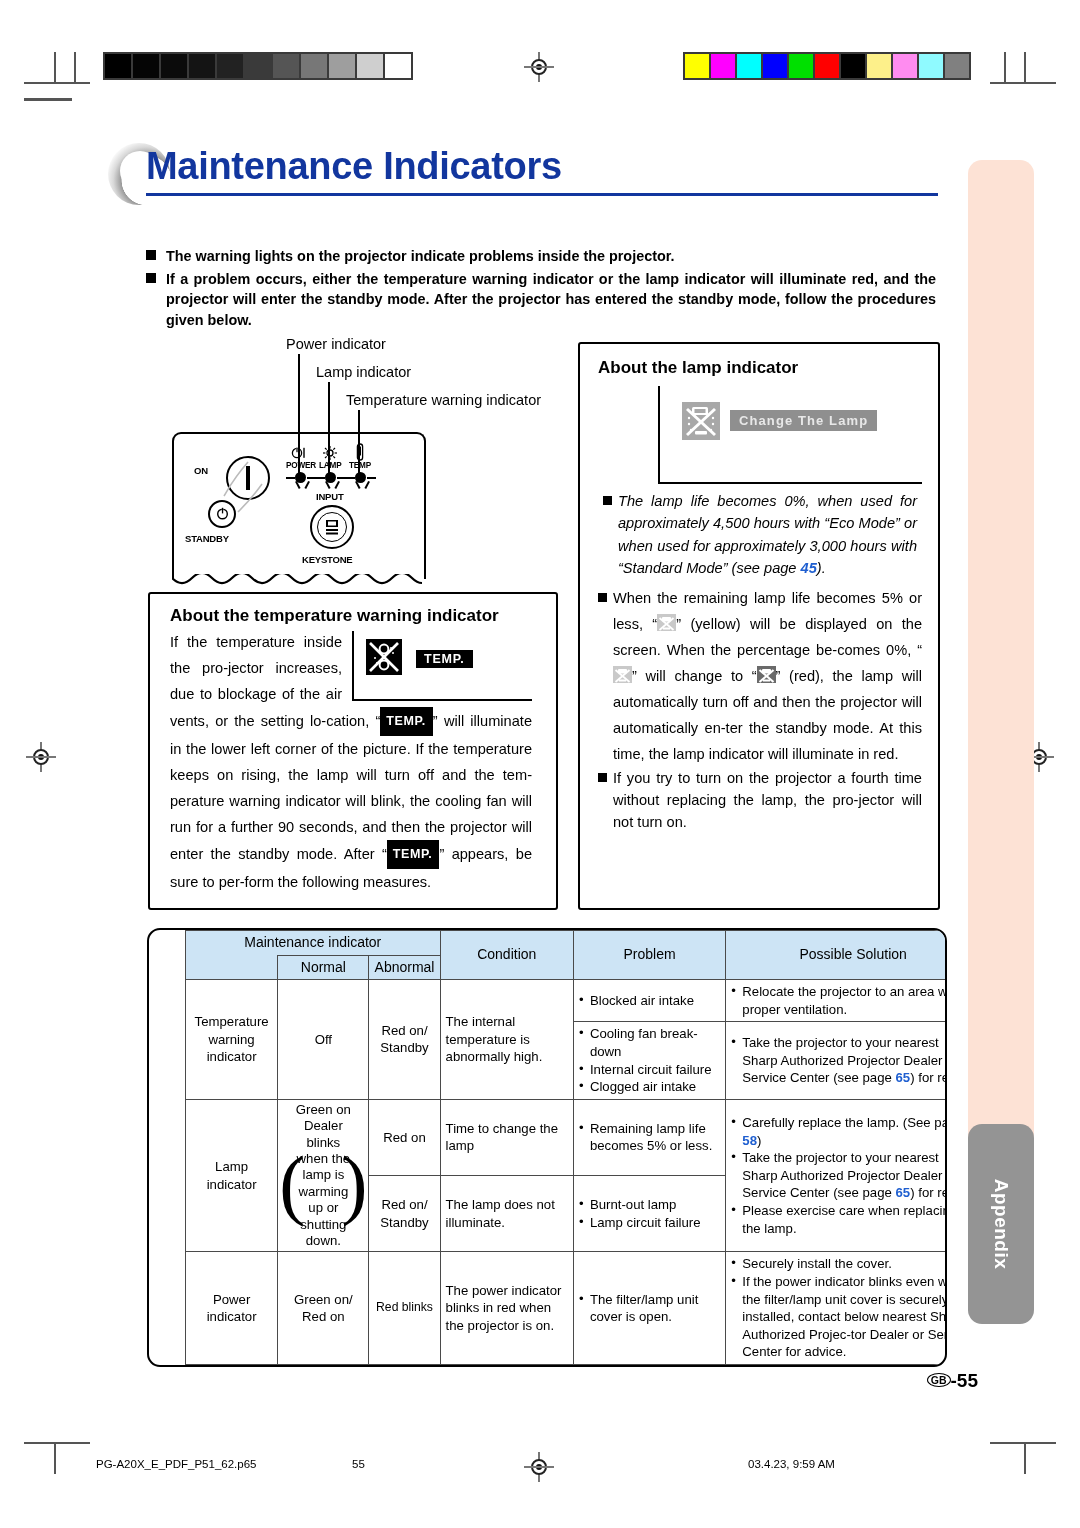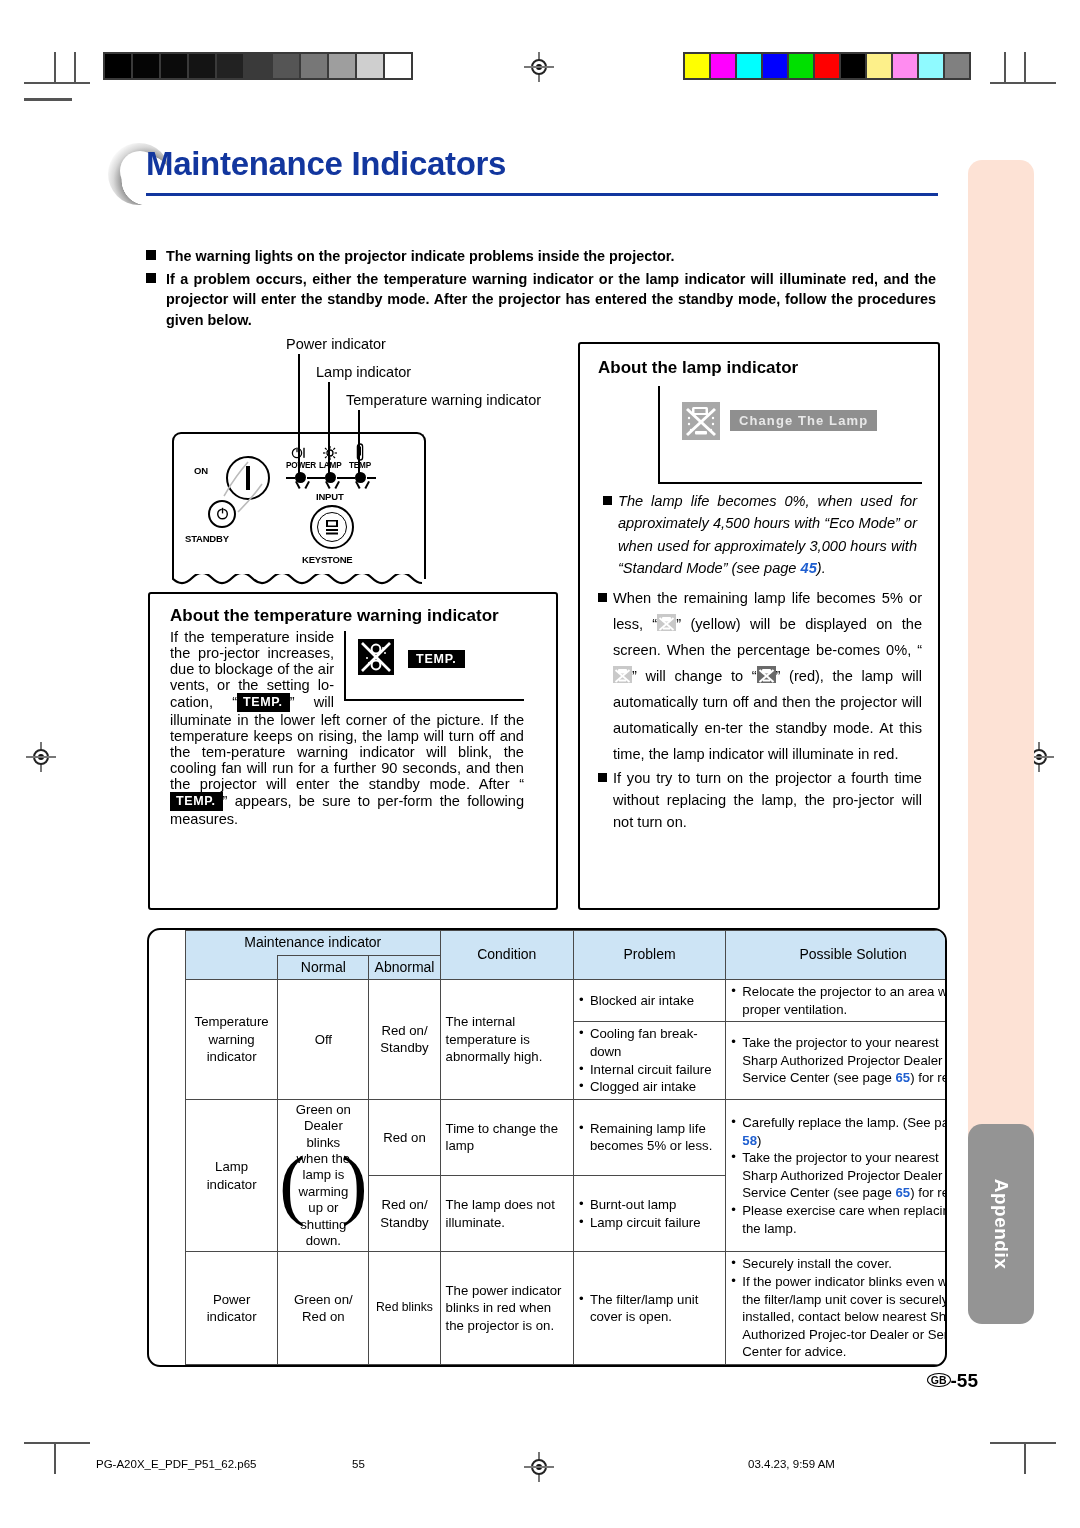--- a/index.html
+++ b/index.html
@@ -24,21 +24,21 @@
   .sidebar-peach{position:absolute;right:46px;top:160px;width:66px;height:1060px;background:#fde2d5;border-radius:14px 14px 0 0;}
   .appendix-tab{position:absolute;right:46px;top:1124px;width:66px;height:200px;background:#949494;border-radius:14px;
      color:#fff;font-weight:bold;font-size:19px;letter-spacing:.5px;}
   .appendix-tab span{position:absolute;left:50%;top:50%;transform:translate(-50%,-50%) rotate(90deg);white-space:nowrap;}
 
   
   .title-wrap{position:absolute;left:108px;top:145px;width:830px;height:62px;}
   .title-swirl{position:absolute;left:0;top:-2px;width:62px;height:62px;border-radius:50%;
      background:radial-gradient(circle at 62% 60%, #ffffff 0 46%, #9a9a9a 47%, #d9d9d9 62%, #ffffff 78%);}
   .title-swirl:after{content:"";position:absolute;left:12px;top:8px;width:40px;height:40px;border-radius:50%;background:#fff;}
-  .title-text{position:absolute;left:38px;top:0;font-size:33px;font-weight:bold;color:#12369e;letter-spacing:-.3px;}
+  .title-text{position:absolute;left:38px;top:0;font-size:38px;font-weight:bold;color:#12369e;letter-spacing:-.3px;}
   .title-rule{position:absolute;left:38px;top:48px;width:792px;height:3px;background:#12369e;}
 
   
   .intro{position:absolute;left:146px;top:246px;width:790px;font-size:14.4px;font-weight:bold;line-height:20.5px;}
   .intro p{margin:0 0 0 0;text-align:justify;position:relative;padding-left:20px;}
   .intro p .sq{position:absolute;left:0;top:4px;width:10px;height:10px;background:#000;}
 
   
   .diagram{position:absolute;left:150px;top:332px;width:430px;height:260px;}
   .callout{position:absolute;font-size:14.5px;white-space:nowrap;}
@@ -287,42 +287,42 @@
             <rect x="6" y="12.5" width="7" height="2" fill="#fff"></rect>
           </svg></span><span>” (red), the lamp will automatically turn off and then the projector will automatically en-ter the standby mode. At this time, the lamp indicator will illuminate in red.</span>
     </p>
     <p style="margin:0;position:relative;padding-left:15px;text-align:justify;">
       <span class="sq" style="position:absolute;left:0;top:6px;width:9px;height:9px;background:#000;"></span>
       <span>If you try to turn on the projector a fourth time without replacing the lamp, the pro-jector will not turn on.</span>
     </p>
   </div>
 </div>
 
-<div class="box" style="left:148px;top:592px;width:410px;height:318px;padding:12px 32px 8px 20px;">
+<div class="box" style="left:148px;top:592px;width:410px;height:318px;padding:12px 24px 8px 20px;">
   <h3 style="margin-bottom:3px;">About the temperature warning indicator</h3>
 
   <div style="float:right;width:178px;height:68px;margin:2px 0 2px 10px;border-left:2.2px solid #000;border-bottom:2.2px solid #000;position:relative;">
     <div class="tile" style="position:absolute;left:12px;top:8px;width:36px;height:36px;background:#000;">
       <svg viewBox="0 0 36 36" style="width:100%;height:100%;">
         <circle cx="18" cy="10" r="4.4" fill="none" stroke="#fff" stroke-width="2"></circle>
         <circle cx="18" cy="26" r="4.4" fill="none" stroke="#fff" stroke-width="2"></circle>
         <line x1="4" y1="4" x2="32" y2="32" stroke="#fff" stroke-width="2.6"></line>
         <line x1="32" y1="4" x2="4" y2="32" stroke="#fff" stroke-width="2.6"></line>
         <g fill="#fff">
             <circle cx="25" cy="9" r="1"></circle>
             <circle cx="27" cy="14" r="1"></circle>
             <circle cx="11" cy="24" r="1"></circle>
             <circle cx="9" cy="19" r="1"></circle>
           </g>
       </svg>
     </div>
     <div style="position:absolute;left:62px;top:19px;background:#000;color:#fff;font-size:12.5px;font-weight:bold;padding:2px 8px;letter-spacing:.8px;">TEMP.</div>
   </div>
 
-  <div class="boxtxt" style="line-height:16px;">
+  <div class="boxtxt" style="line-height:26px;">
     <span>If the temperature inside the pro-jector increases, due to blockage of the air vents, or the setting lo-cation, “</span><span class="osd-temp">TEMP.</span><span>” will illuminate in the lower left corner of the picture. If the temperature keeps on rising, the lamp will turn off and the tem-perature warning indicator will blink, the cooling fan will run for a further 90 seconds, and then the projector will enter the standby mode. After “</span><span class="osd-temp">TEMP.</span><span>” appears, be sure to per-form the following measures.</span>
   </div>
 </div>
 
 <div class="tbl-wrap">
 <table class="mt">
   <colgroup>
     <col style="width:92px">
         <col style="width:91px">
         <col style="width:66px">

